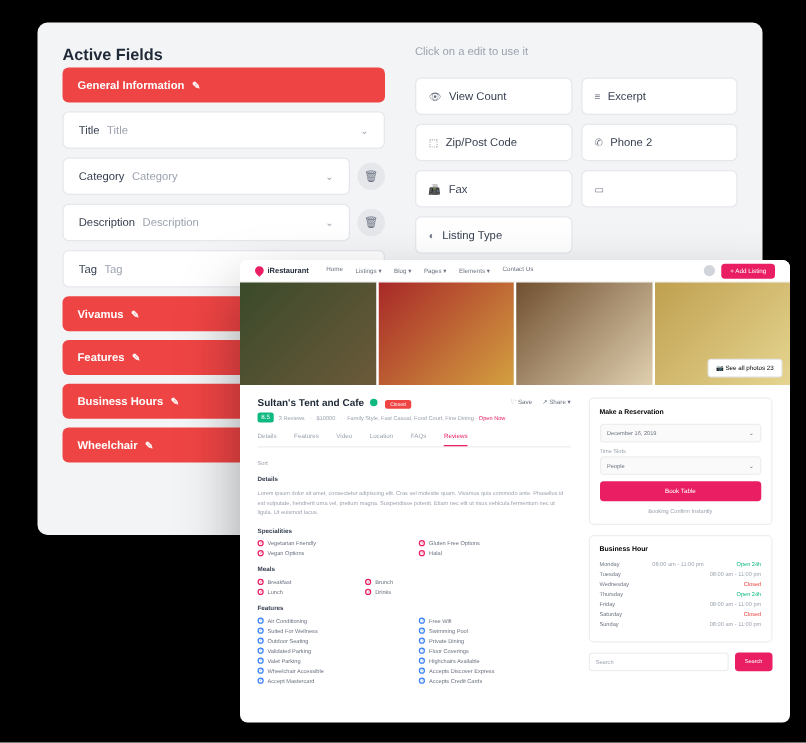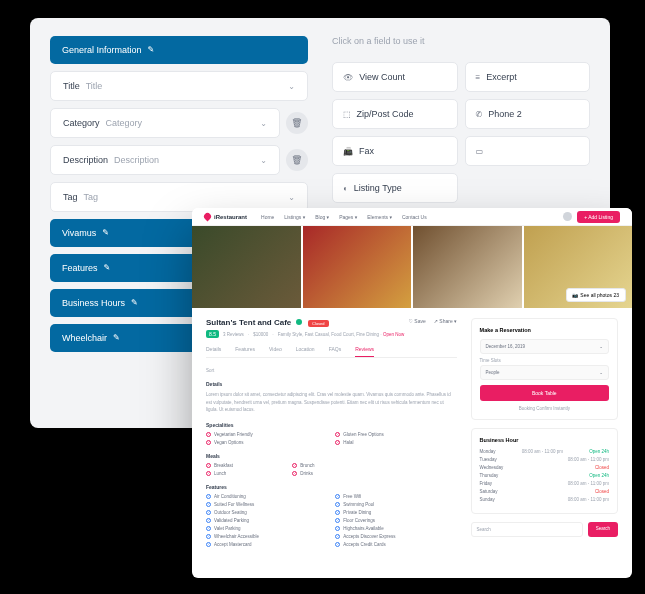--- a/index.html
+++ b/index.html
@@ -12,21 +12,21 @@
   .panel-sub { font-size: 9px; color: #9ca3af; margin-bottom: 16px; }
   
   .field-row { display: flex; align-items: center; gap: 6px; margin-bottom: 7px; }
   .field { flex: 1; display: flex; align-items: center; padding: 9px 12px; border-radius: 5px; font-size: 9px; }
   .field.light { background: #fff; border: 1px solid #e5e7eb; }
   .field .fname { color: #374151; font-weight: 500; margin-right: 6px; }
   .field .fph { color: #9ca3af; }
   .field .chev { margin-left: auto; color: #9ca3af; font-size: 8px; }
   .del-btn { width: 22px; height: 22px; border-radius: 50%; background: #e5e7eb; display: flex; align-items: center; justify-content: center; font-size: 9px; color: #6b7280; }
   
-  .section-hdr { background: #0369a1; color: #fff; padding: 9px 12px; border-radius: 5px; font-size: 9px; font-weight: 400; margin-bottom: 7px; display: flex; }
+  .section-hdr { background: #ef4444; color: #fff; padding: 9px 12px; border-radius: 5px; font-size: 9px; font-weight: 700; margin-bottom: 7px; display: flex; align-items: center; }
   .section-hdr .pencil { margin-left: 6px; font-size: 8px; }
   
   .preset-grid { display: grid; grid-template-columns: 1fr 1fr; gap: 7px; }
   .preset { background: #fff; border: 1px solid #e5e7eb; border-radius: 5px; padding: 9px 10px; font-size: 9px; color: #374151; display: flex; align-items: center; gap: 6px; }
   .preset .ico { font-size: 8px; color: #6b7280; }
   .section-title2 { font-size: 13px; font-weight: 600; color: #1f2937; margin-top: 22px; }
   
   
   .front-panel { position: absolute; top: 208px; left: 192px; width: 440px; height: 370px; background: #fff; border-radius: 6px; box-shadow: 0 24px 48px rgba(0,0,0,0.35); overflow: hidden; font-size: 5px; }
   
@@ -86,20 +86,21 @@
   .day { color: #6b7280; } .time { color: #9ca3af; } .time.open{color:#10b981;font-weight:500;} .time.closed{color:#ef4444;}
   .search-row { display:flex; gap:5px;}
   .search-in { flex:1; border:1px solid #eee; border-radius:3px; padding:4px 5px; font-size:4.5px; color:#9ca3af;}
   .search-btn{ background:#e91e63; color:#fff; font-size:4.5px; padding:4px 8px; border-radius:3px;}
 </style>
 </head>
 <body>
 
 <div class="back-panel">
   <div class="col">
+    <div class="panel-title">Active Fields</div>
 
     <div class="section-hdr">
       <span>General Information</span>
       <span class="pencil">✎</span>
     </div>
     <div class="field-row">
       <div class="field light">
         <span class="fname">Title</span>
         <span class="fph">Title</span>
         <span class="chev">⌄</span>
@@ -140,21 +141,21 @@
       <span>Business Hours</span>
       <span class="pencil">✎</span>
     </div>
     <div class="section-hdr">
       <span>Wheelchair</span>
       <span class="pencil">✎</span>
     </div>
   </div>
 
   <div class="col">
-    <div class="panel-sub">Click on a field to use it</div>
+    <div class="panel-sub">Click on a edit to use it</div>
     <div class="preset-grid">
       <div class="preset">
           <span class="ico">👁</span>
           <span>View Count</span>
         </div>
       <div class="preset">
           <span class="ico">≡</span>
           <span>Excerpt</span>
         </div>
       <div class="preset">

